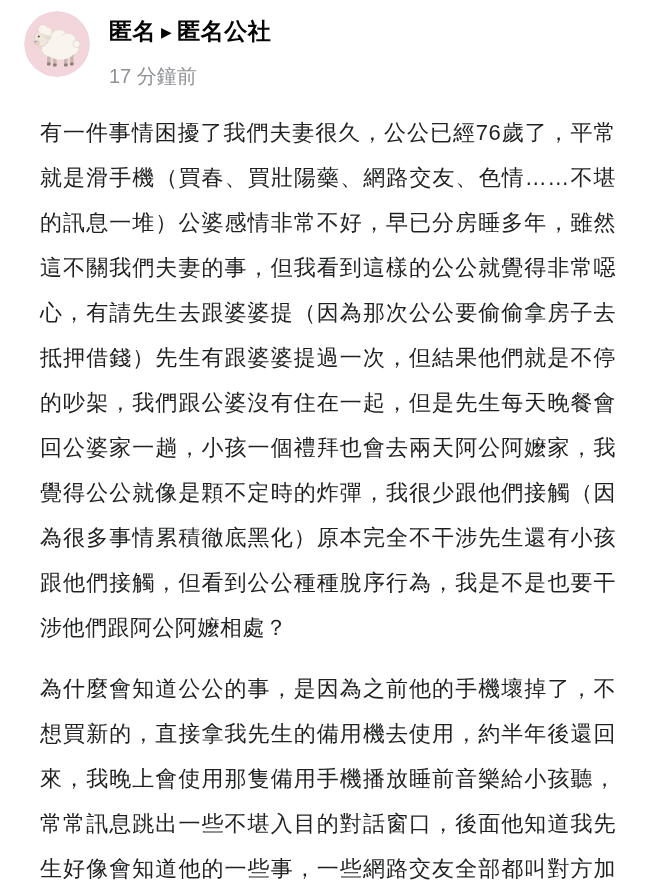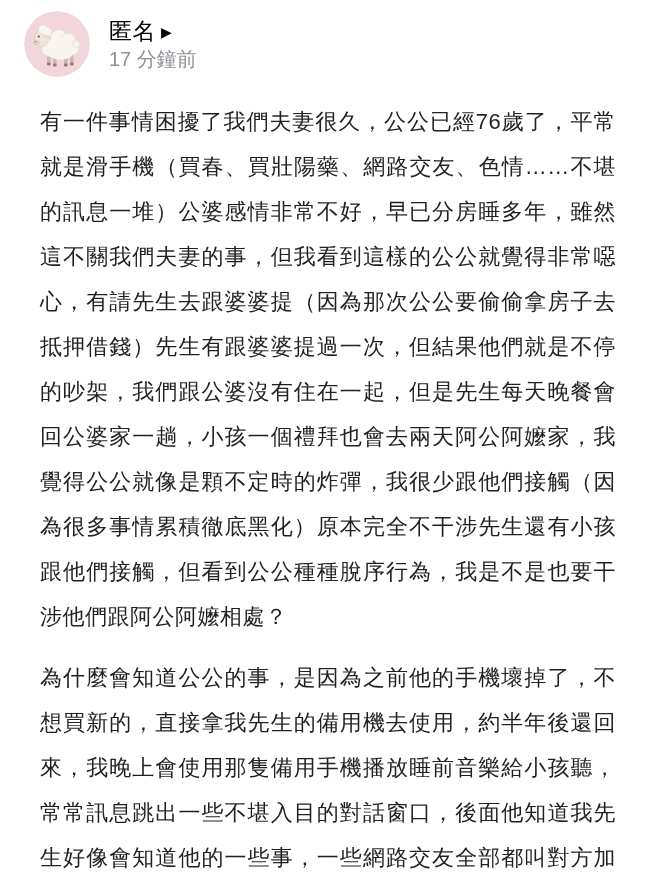--- a/index.html
+++ b/index.html
@@ -32,42 +32,42 @@
     display: block;
     width: 66px;
     height: 66px;
   }
   .header-text {
     margin-left: 19px;
     padding-top: 6px;
   }
   .title-row {
     font-size: 23px;
-    font-weight: normal;
+    font-weight: bold;
     color: #050505;
     line-height: 28px;
     letter-spacing: 0.5px;
     display: flex;
     align-items: center;
   }
   .title-row .author,
   .title-row .group {
     white-space: nowrap;
   }
   .title-row .group {
     cursor: pointer;
   }
   .separator {
     font-size: 14px;
     margin: 0 5px;
     color: #050505;
     transform: translateY(1px);
   }
   .timestamp {
-    margin-top: 2px;
+    margin-top: 19px;
     font-size: 20px;
     color: #8f9296;
     line-height: 24px;
     cursor: pointer;
   }
   .post-body {
     margin-top: 22px;
     font-size: 22px;
     line-height: 45px;
     color: #1f2022;
@@ -130,20 +130,21 @@
           <ellipse cx="12.5" cy="31.5" rx="3.4" ry="2.6" fill="#ded0c3"></ellipse>
           <ellipse cx="11.6" cy="30.8" rx="1" ry="0.7" fill="#9a897d"></ellipse>
         </g>
       </svg>
     </div>
 
     <div class="header-text">
       <div class="title-row">
         <span class="author">匿名</span>
         <span class="separator">▶</span>
+        <span class="group">匿名公社</span>
       </div>
       <div class="timestamp">17 分鐘前</div>
     </div>
 
   </div>
 
   <div class="post-body">
     <p>有一件事情困擾了我們夫妻很久，公公已經76歲了，平常就是滑手機（買春、買壯陽藥、網路交友、色情……不堪的訊息一堆）公婆感情非常不好，早已分房睡多年，雖然這不關我們夫妻的事，但我看到這樣的公公就覺得非常噁心，有請先生去跟婆婆提（因為那次公公要偷偷拿房子去抵押借錢）先生有跟婆婆提過一次，但結果他們就是不停的吵架，我們跟公婆沒有住在一起，但是先生每天晚餐會回公婆家一趟，小孩一個禮拜也會去兩天阿公阿嬤家，我覺得公公就像是顆不定時的炸彈，我很少跟他們接觸（因為很多事情累積徹底黑化）原本完全不干涉先生還有小孩跟他們接觸，但看到公公種種脫序行為，我是不是也要干涉他們跟阿公阿嬤相處？</p>
     <p>為什麼會知道公公的事，是因為之前他的手機壞掉了，不想買新的，直接拿我先生的備用機去使用，約半年後還回來，我晚上會使用那隻備用手機播放睡前音樂給小孩聽，常常訊息跳出一些不堪入目的對話窗口，後面他知道我先生好像會知道他的一些事，一些網路交友全部都叫對方加Line，但這樣還是有一大堆色情、壯陽藥、賣春的訊息，我們到底該怎麼去處理？這件事真的困擾我們夫妻很久很久了</p>
   </div>

